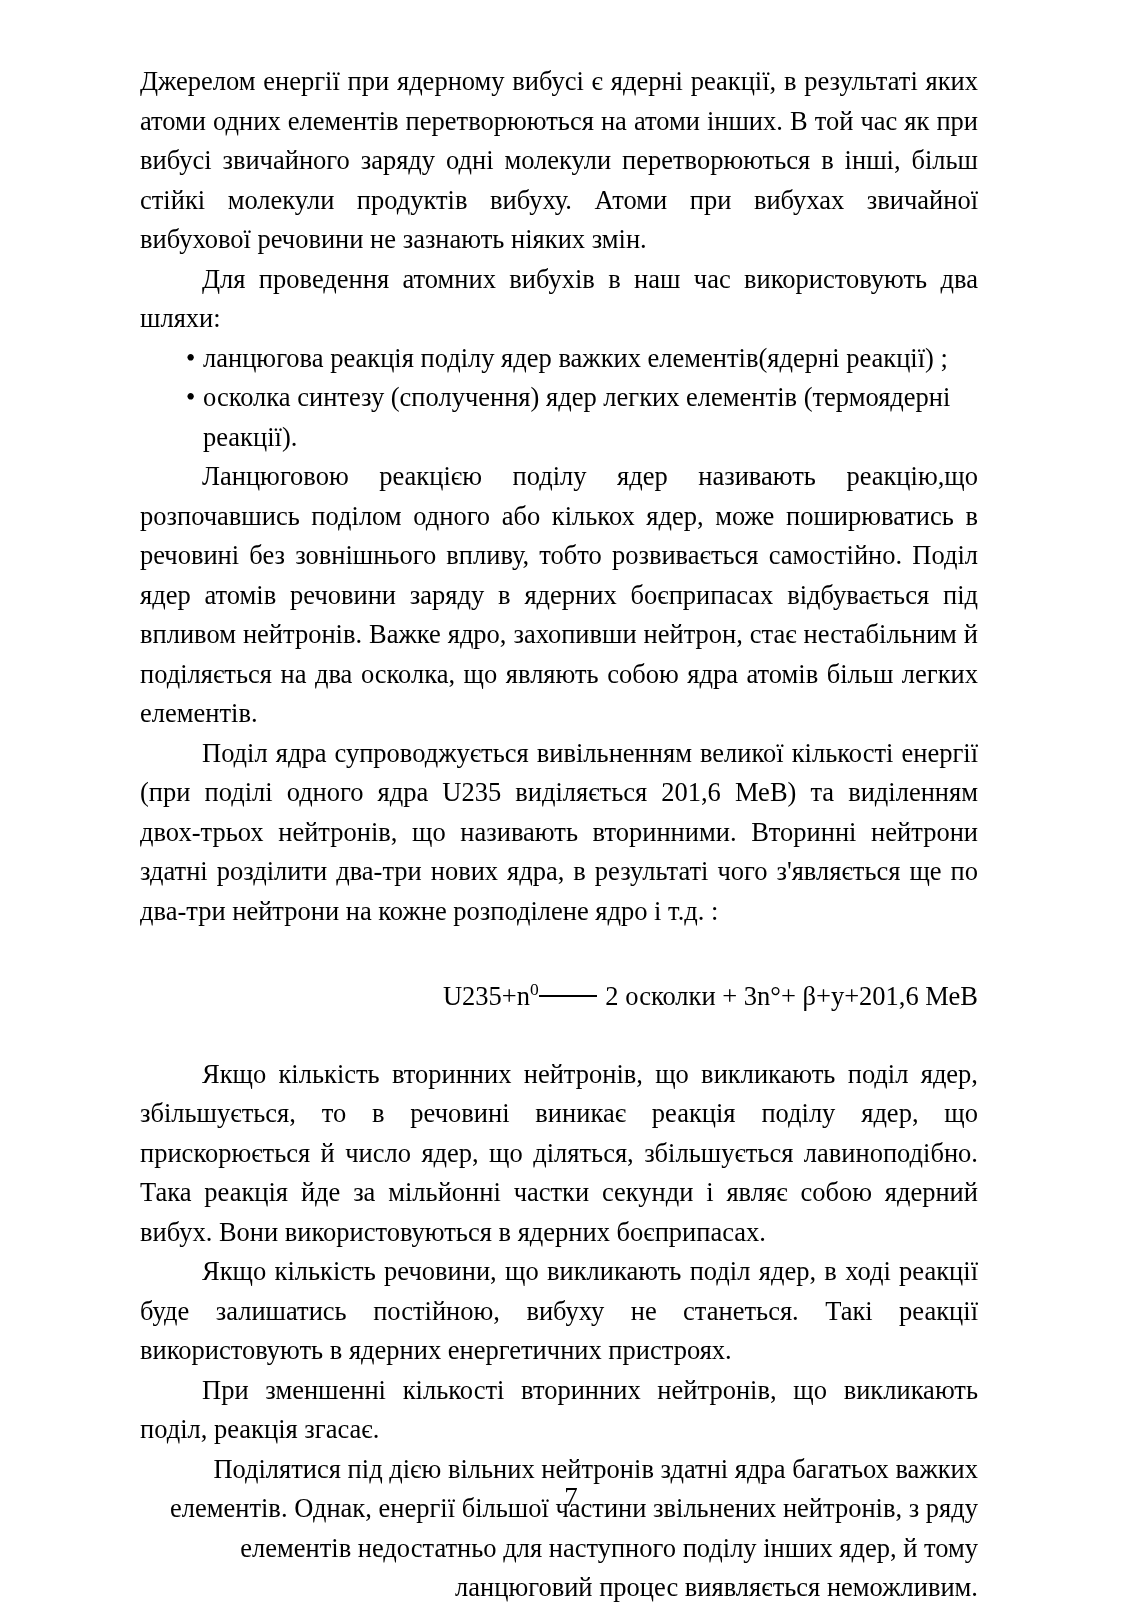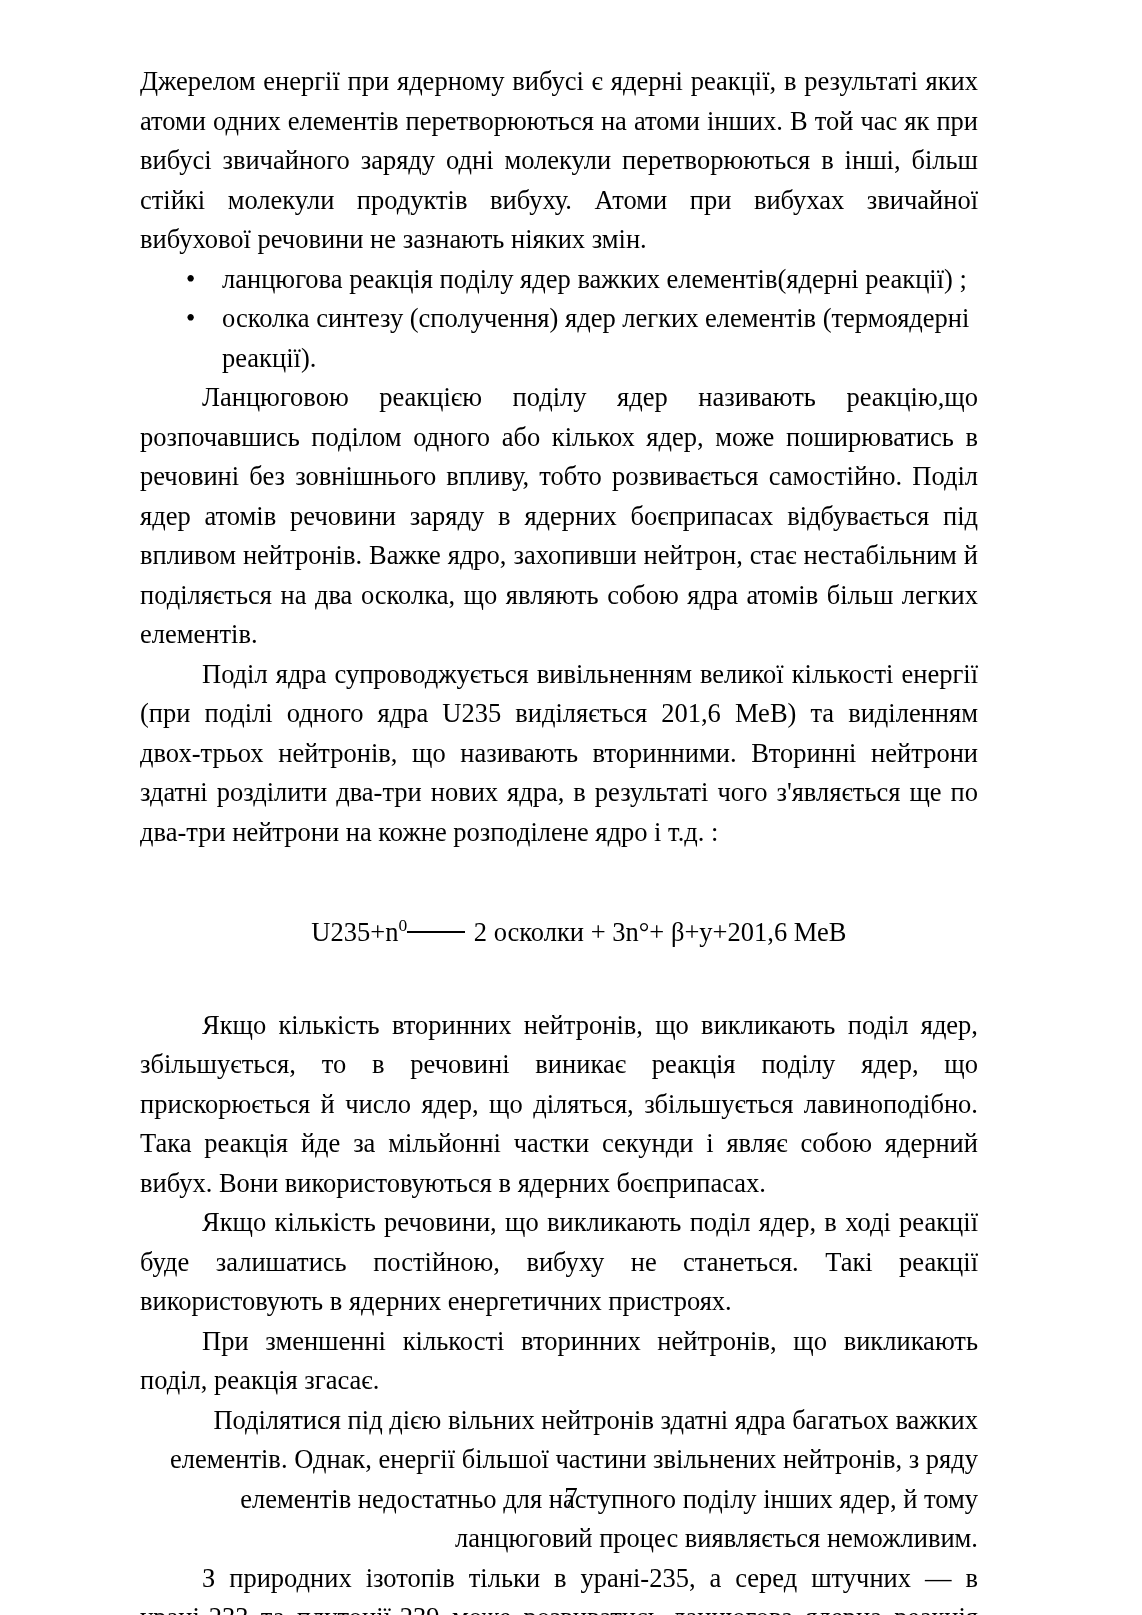--- a/index.html
+++ b/index.html
@@ -54,27 +54,26 @@
   }
   ul.bullets li .bullet-dot {
     position: absolute;
     left: 46px;
     top: 0;
     font-size: 26.5px;
     line-height: 39.5px;
   }
   ul.bullets li .li-text {
     display: block;
-    margin-left: 19px;
   }
   p.formula {
     margin: 0;
     font-size: 26.5px;
-    line-height: 49px;
-    text-align: center;
+    line-height: 39px;
+    text-align: right;
     text-indent: 190px;
     white-space: pre-wrap;
   }
   .sup {
     vertical-align: super;
     font-size: 0.66em;
   }
   .dash-rule {
     display: inline-block;
     width: 58px;
@@ -93,20 +92,21 @@
   }
 </style>
 </head>
 <body>
 
 <div class="page">
   <div class="content">
 
     <p class="para no-indent">Джерелом енергії при ядерному вибусі є ядерні реакції, в результаті яких атоми одних елементів перетворюються на атоми інших. В той час як при вибусі звичайного заряду одні молекули перетворюються в інші, більш стійкі молекули продуктів вибуху. Атоми при вибухах звичайної вибухової речовини не зазнають ніяких змін.</p>
 
+    <p class="para">Для проведення атомних вибухів в наш час використовують два шляхи:</p>
 
     <ul class="bullets">
       <li>
         <span class="bullet-dot">•</span>
         <span class="li-text">ланцюгова реакція поділу ядер важких елементів(ядерні реакції) ;</span>
       </li>
       <li>
         <span class="bullet-dot">•</span>
         <span class="li-text">осколка синтезу (сполучення) ядер легких елементів (термоядерні реакції).</span>
       </li>

